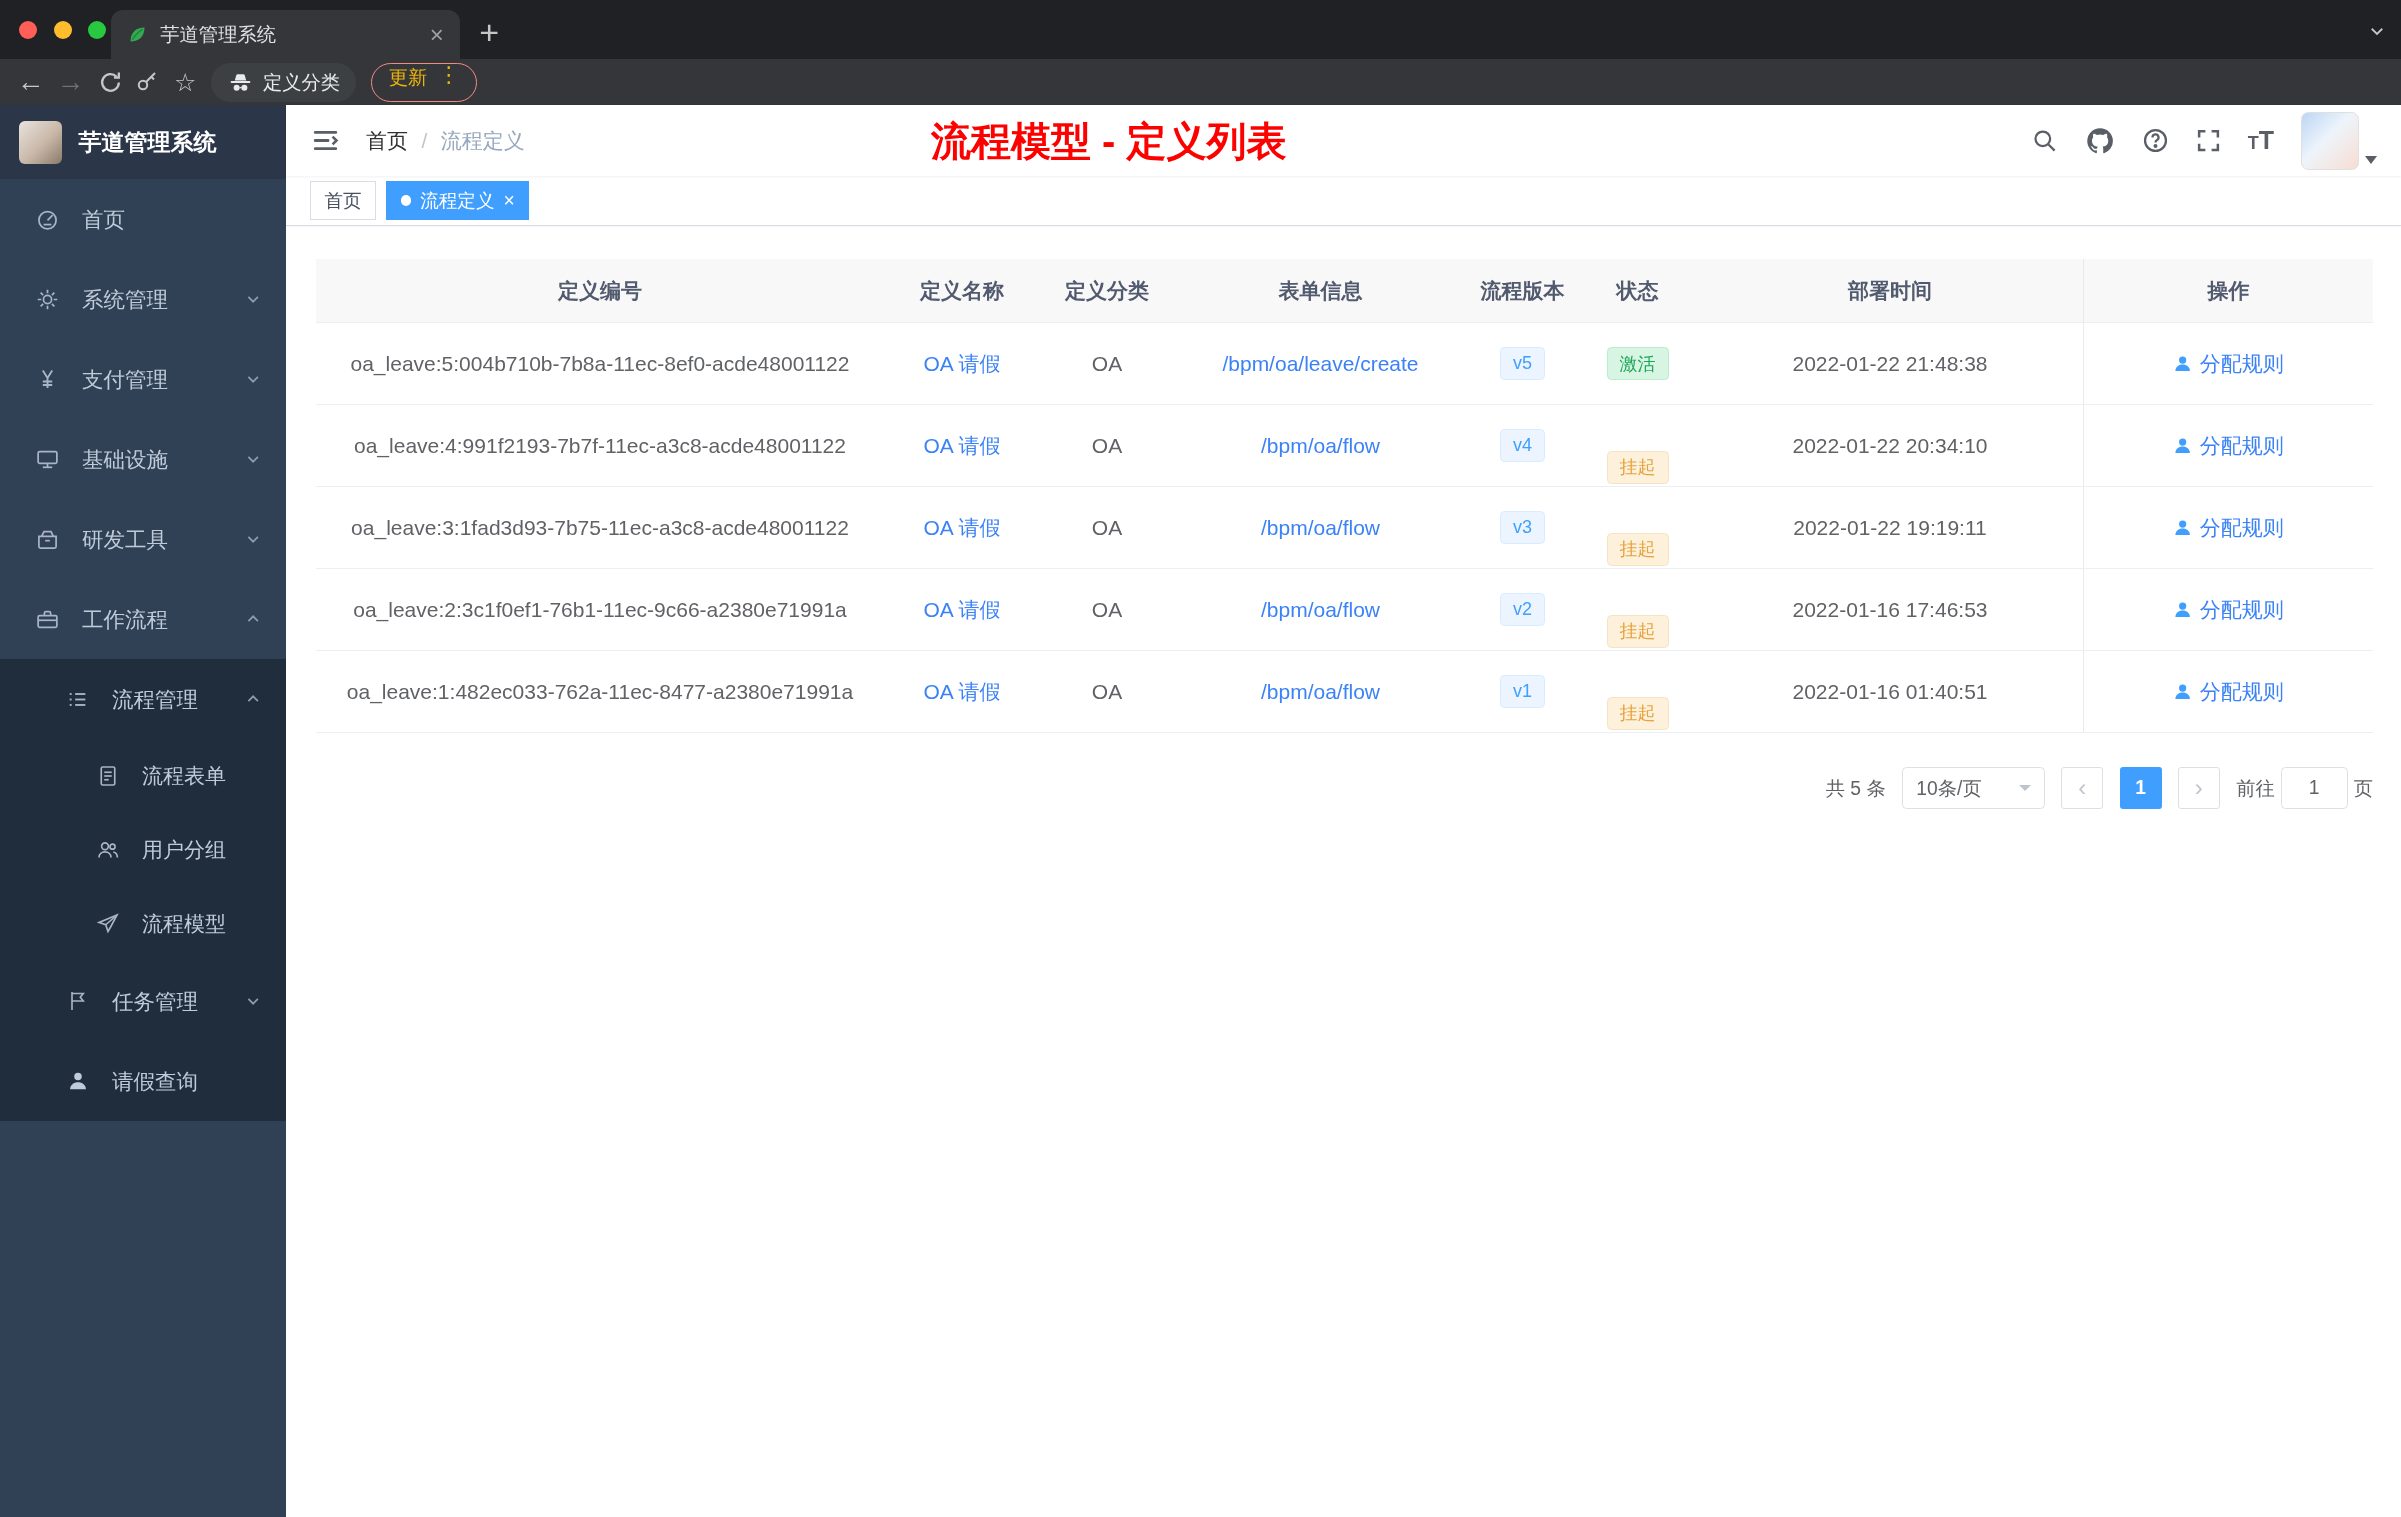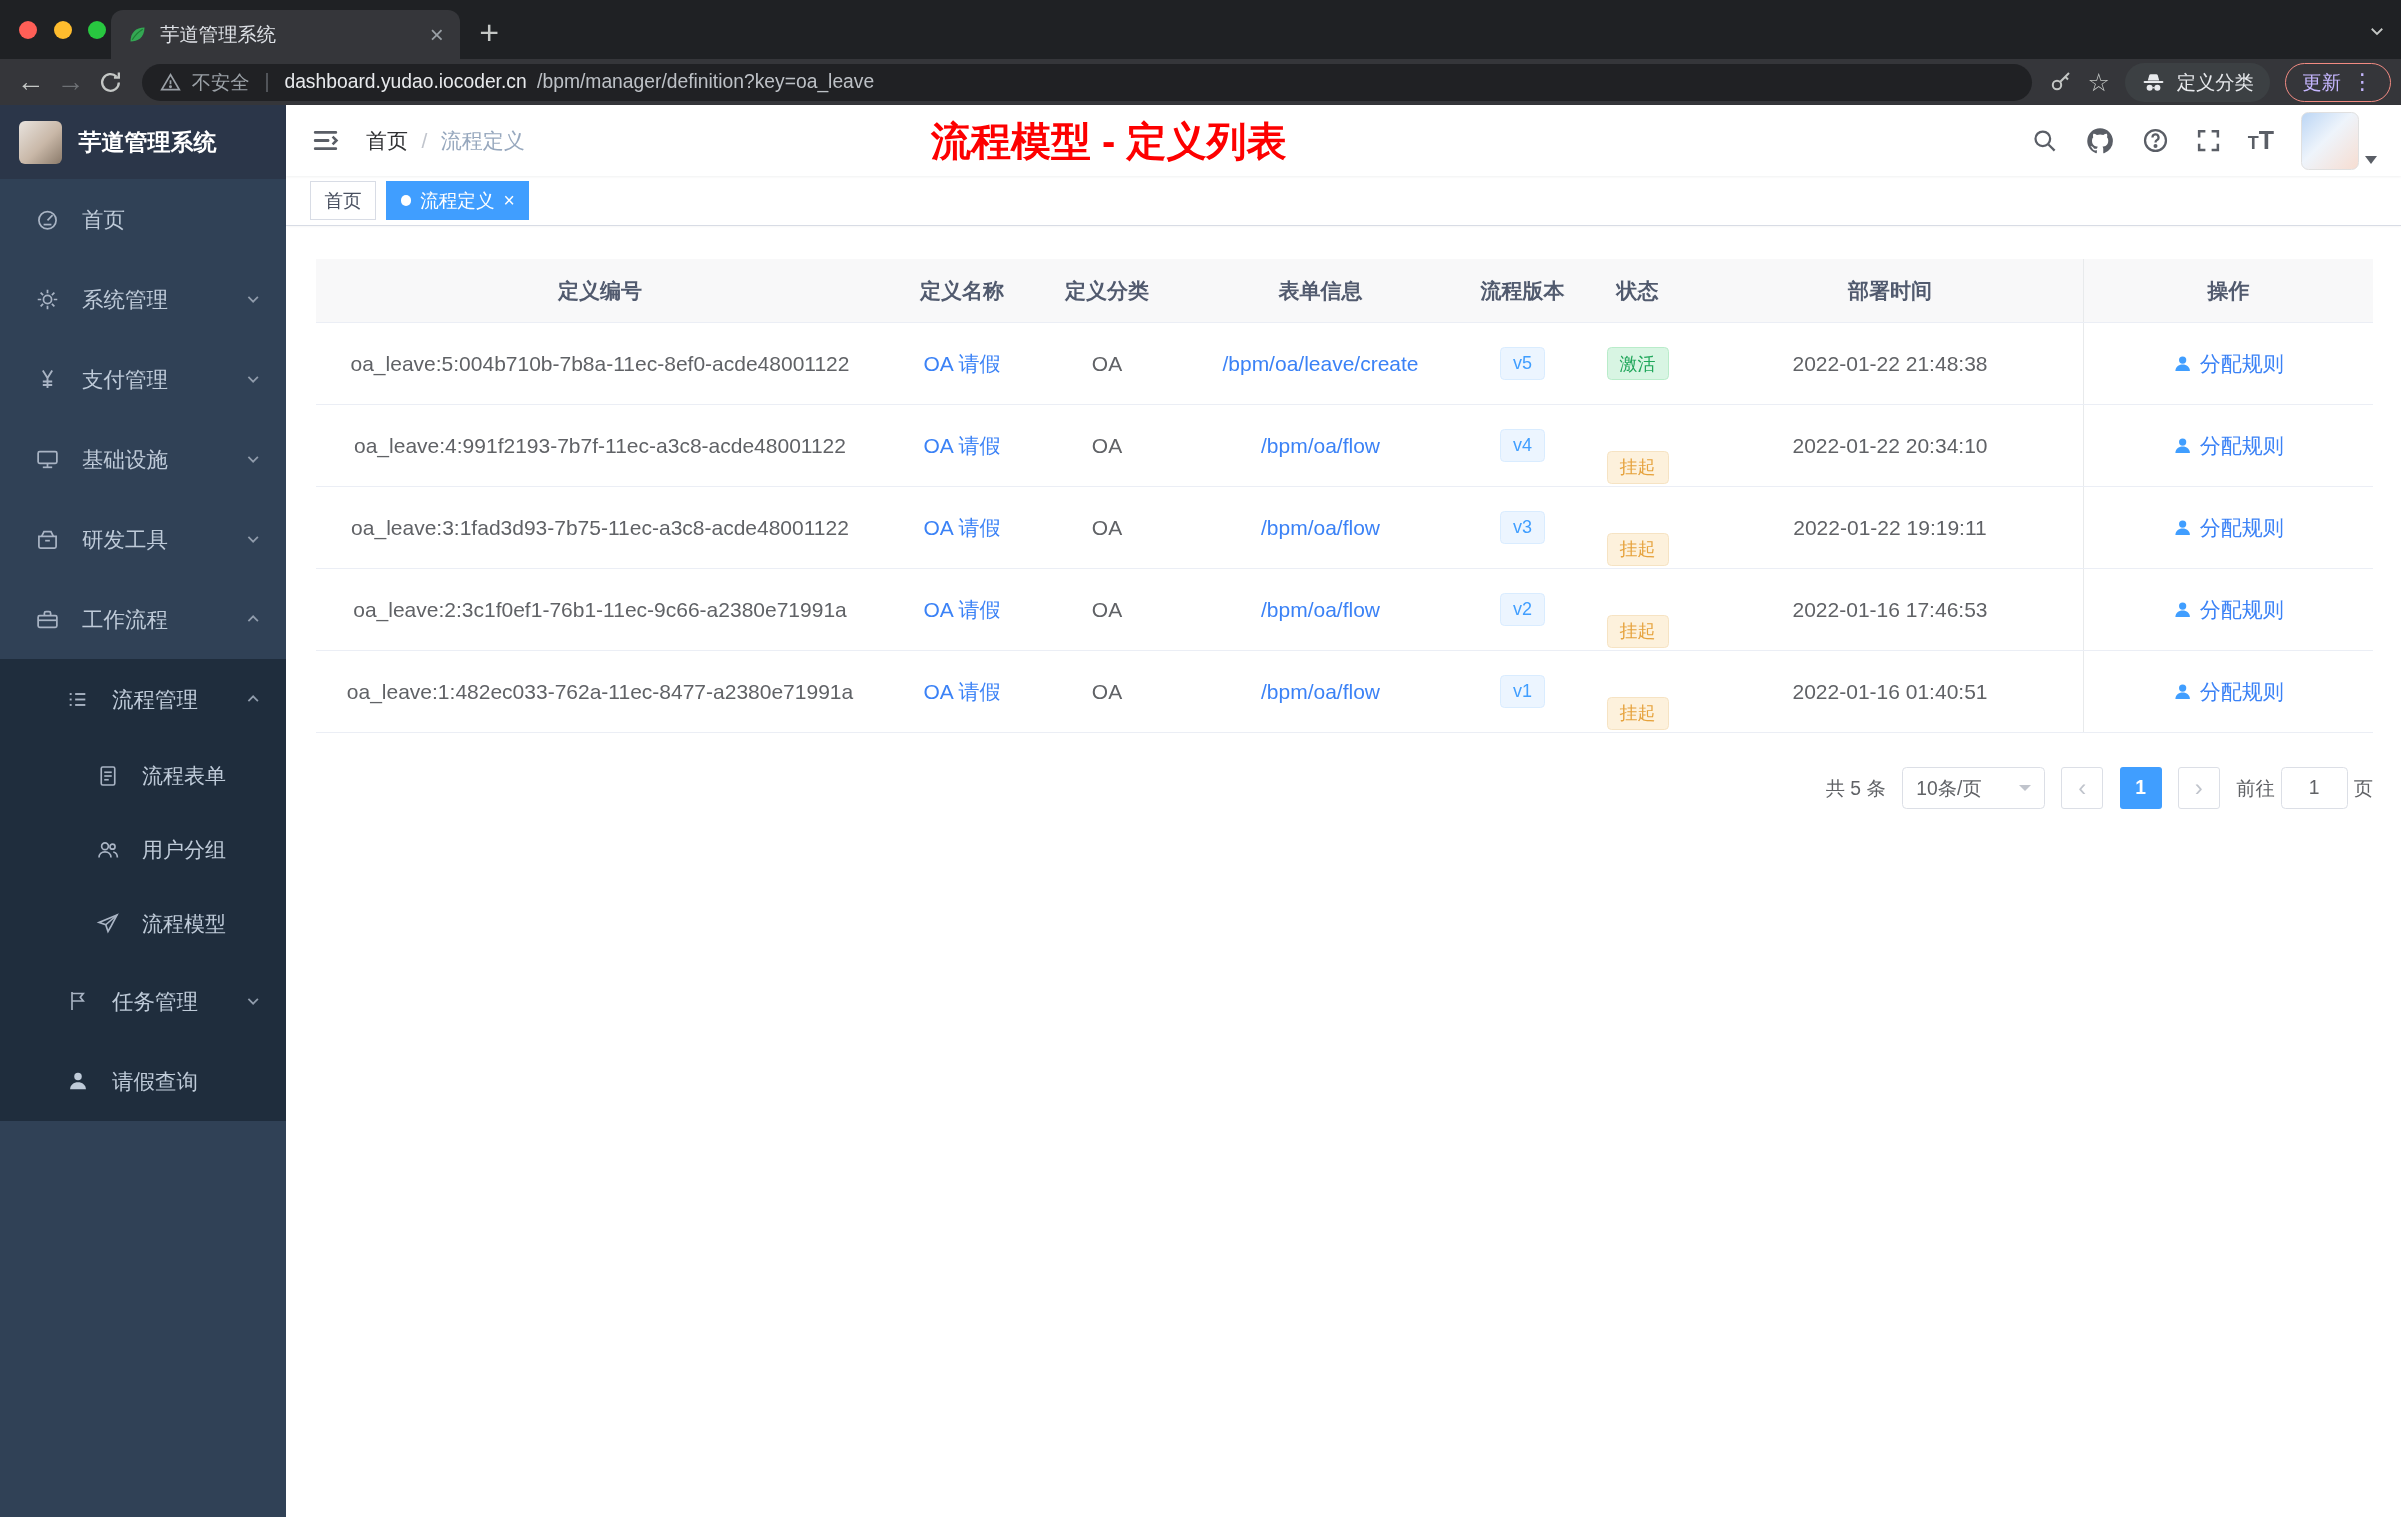--- a/index.html
+++ b/index.html
@@ -26,22 +26,22 @@
   .urlbar { flex:1; height:37px; background:#202124; border-radius:19.3px; margin:0 12px;
             display:flex; align-items:center; padding:0 18px; gap:10.4px; font-size:19.3px; min-width:0; }
   .sec-label { color:#9aa0a6; }
   .url-sep { color:#5f6368; margin:0 4.5px; }
   .url-host { color:#e8eaed; }
   .url-path { color:#bdc1c6; white-space:nowrap; overflow:hidden; }
   .tb-right { display:flex; align-items:center; gap:15px; margin-left:4.5px; }
   .star { color:#c4c7c5; font-size:25px; }
   .incognito-chip { height:39px; background:#3c4043; border-radius:21px; display:flex; align-items:center;
                     gap:10.4px; padding:0 16.3px; color:#e8eaed; font-size:19.3px; }
-  .update-pill { height:39px; border:1.5px solid #f28b82; border-radius:21px; display:flex; align-items:center;
-                 gap:10.4px; padding:0 16.3px; color:#c4b5fd; font-size:19.3px; }
+  .update-pill { height:39px; border:1.5px solid #f28b82; border-radius:21px; display:flex; align-items:flex-start;
+                 gap:10.4px; padding:0 16.3px; color:#eab308; font-size:19.3px; }
   .update-dots { font-size:22px; line-height:1; }
 
   
   .app { display:flex; height:1412px; }
 
   
   .sidebar { width:286px; background:#304156; color:#bfcbd9; flex-shrink:0; overflow:hidden; }
   .logo-row { height:74px; display:flex; align-items:center; gap:16.3px; padding:0 19.3px; background:#2b3649; }
   .logo-img { width:43px; height:43px; border-radius:6px; background:linear-gradient(135deg,#e8e3de,#c9b8a8 55%,#8a7a6a); flex-shrink:0; }
   .logo-title { color:#fff; font-size:23px; font-weight:bold; white-space:nowrap; }
@@ -144,33 +144,20 @@
 
 <div class="toolbar">
   <div class="nav-ico">←</div>
   <div class="nav-ico dim">→</div>
   <div class="nav-ico">
     <svg width="25" height="25" viewBox="0 0 24 24" fill="none" stroke="#c4c7c5" stroke-width="2.2">
         <path d="M20 12a8 8 0 1 1-2.3-5.7"></path>
         <polyline points="20 2.5 20 7.2 15.3 7.2"></polyline>
       </svg>
   </div>
-  <div class="urlbar">
-    <span>
-      <svg width="21" height="21" viewBox="0 0 24 24" fill="none" stroke="#9aa0a6" stroke-width="2">
-          <path d="M12 3 22 20H2z"></path>
-          <line x1="12" y1="9.5" x2="12" y2="14"></line>
-          <circle cx="12" cy="16.8" r="0.7" fill="#9aa0a6"></circle>
-        </svg>
-    </span>
-    <span class="sec-label">不安全</span>
-    <span class="url-sep">|</span>
-    <span class="url-host">dashboard.yudao.iocoder.cn</span>
-    <span class="url-path">/bpm/manager/definition?key=oa_leave</span>
-  </div>
   <div class="tb-right">
     <span>
       <svg width="24" height="24" viewBox="0 0 24 24" fill="none" stroke="#c4c7c5" stroke-width="2">
           <circle cx="8" cy="15" r="4.2"></circle>
           <path d="M11.3 11.7 20 3M16 6.5l3 3"></path>
         </svg>
     </span>
     <span class="star">☆</span>
     <div class="incognito-chip">
       <span>

